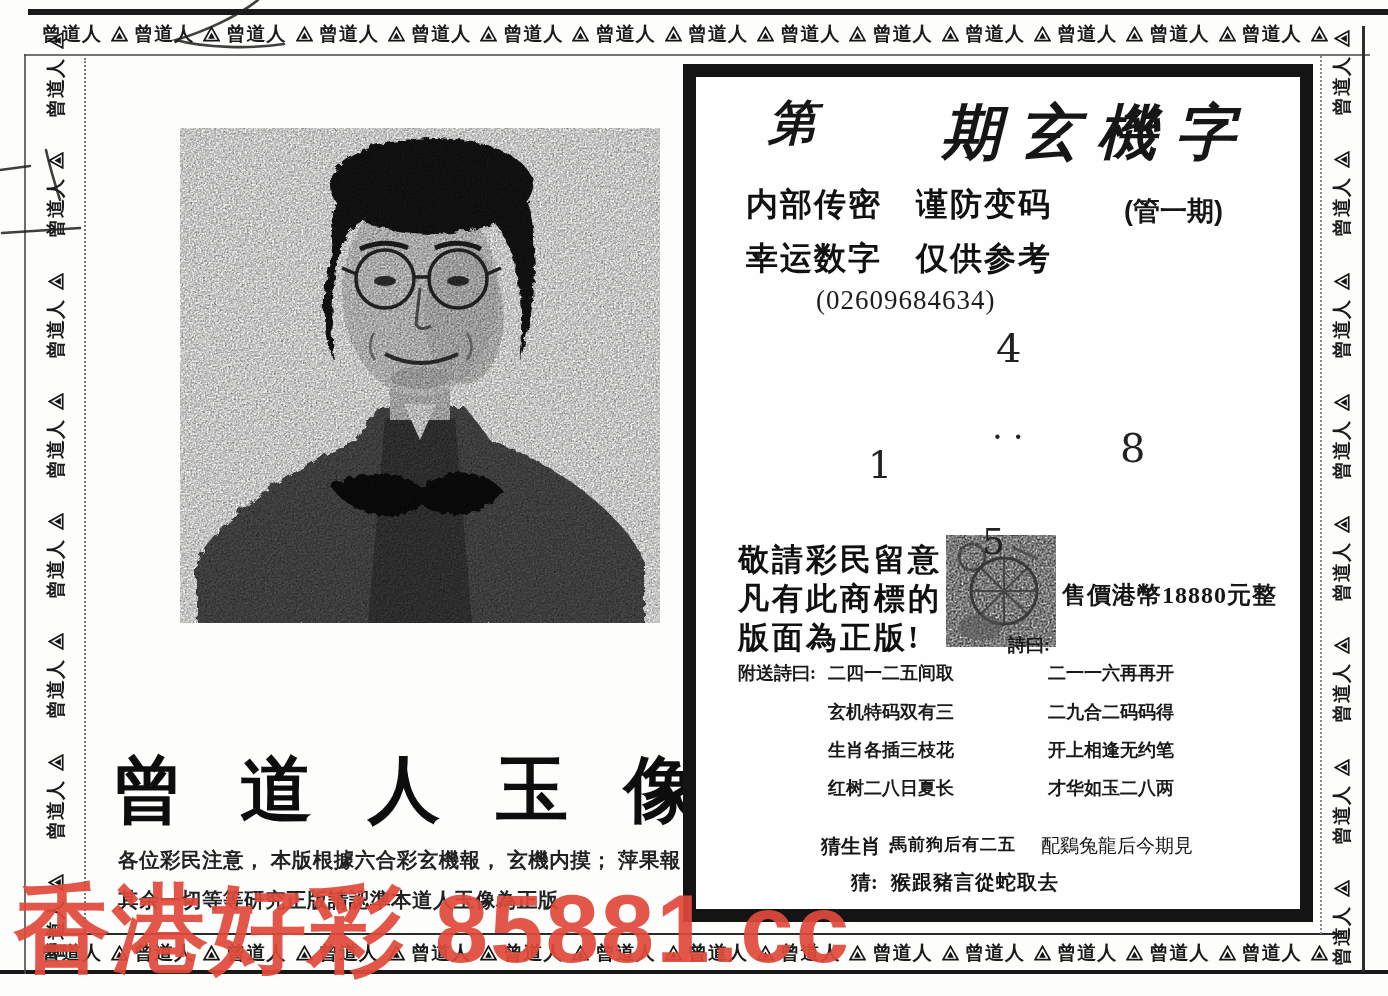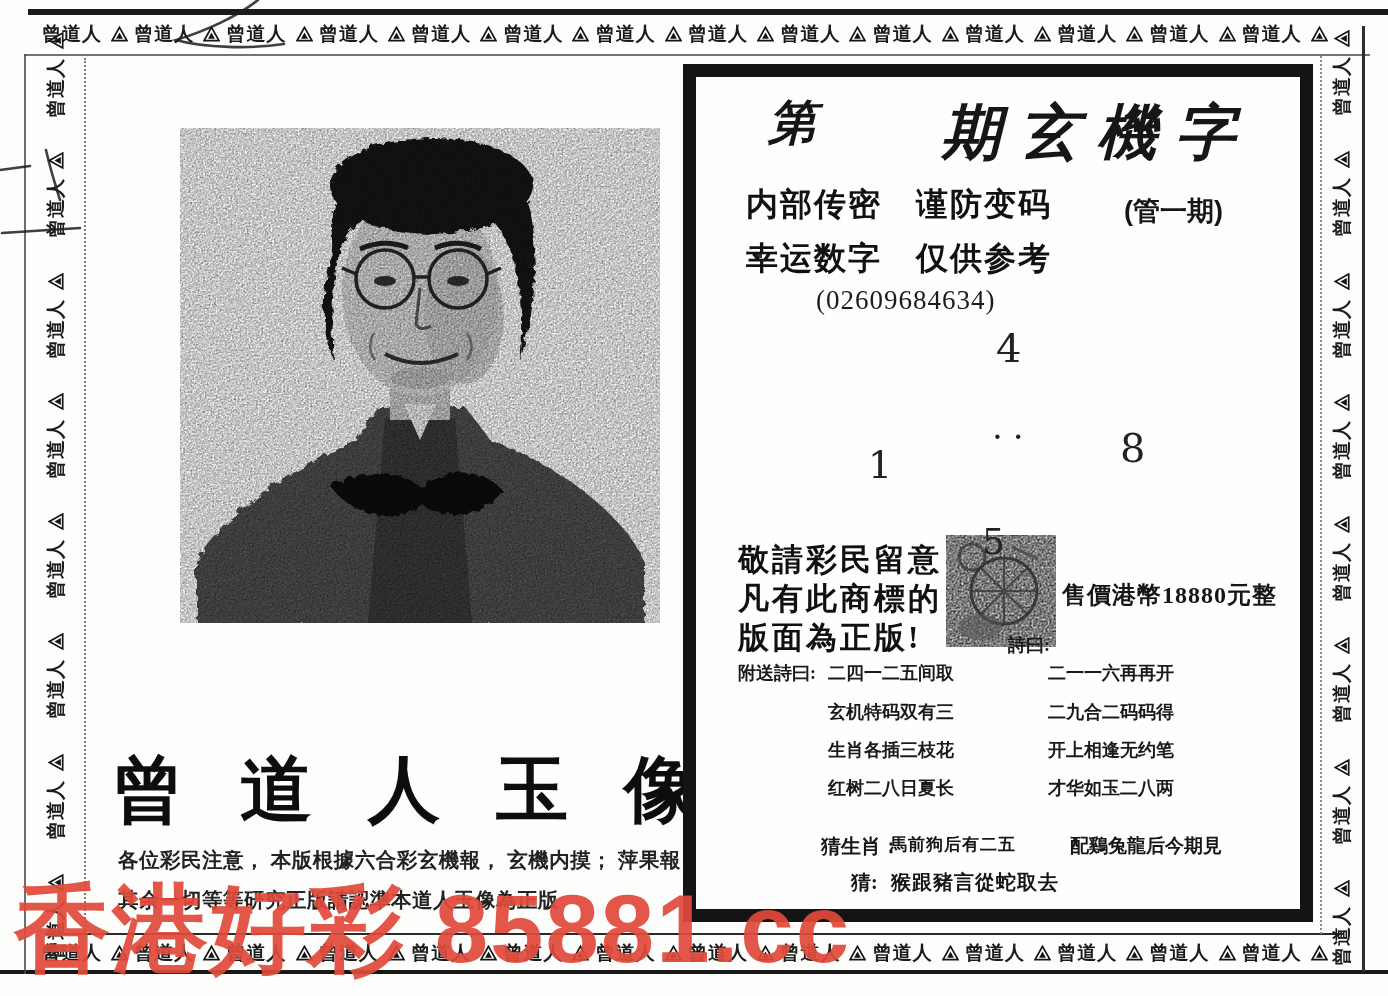--- a/index.html
+++ b/index.html
@@ -62,21 +62,21 @@
   .bx-stamp{left:246px;top:452px;width:118px;height:122px;}
   .bx-price{left:366px;top:502px;font-size:24px;font-weight:bold;letter-spacing:1px;}
   .poem{font-size:18px;font-weight:bold;letter-spacing:0;color:#1a1a1a;padding-left:20px;}
   .pl-label{left:22px;top:584px;}
   .pr-label{left:265px;top:556px;margin-left:27px;}
   .pl-line{left:112px;}
   .pr-line{left:332px;}
   .py-0{top:584px;}.py-1{top:623px;}.py-2{top:661px;}.py-3{top:699px;}
   .bx-zlabel{left:125px;top:756px;font-size:20px;font-weight:bold;}
   .bx-ztext1{left:194px;top:756px;font-size:17px;font-weight:bold;letter-spacing:1px;}
-  .bx-ztext2{left:374px;top:756px;font-size:19px;font-weight:bold;}
+  .bx-ztext2{left:345px;top:756px;font-size:19px;font-weight:normal;}
   .bx-glabel{left:155px;top:792px;font-size:20px;font-weight:bold;}
   .bx-gtext{left:195px;top:792px;font-size:20px;font-weight:bold;letter-spacing:1px;}
   
   .handwriting{position:absolute;left:0;top:0;z-index:40;pointer-events:none;}
   .watermark{position:absolute;left:14px;top:866px;font-size:96px;font-weight:bold;
              font-family:"Liberation Sans","DejaVu Sans",sans-serif;letter-spacing:2px;
              white-space:nowrap;z-index:50;opacity:.92;}
 </style>
 </head>
 <body>

